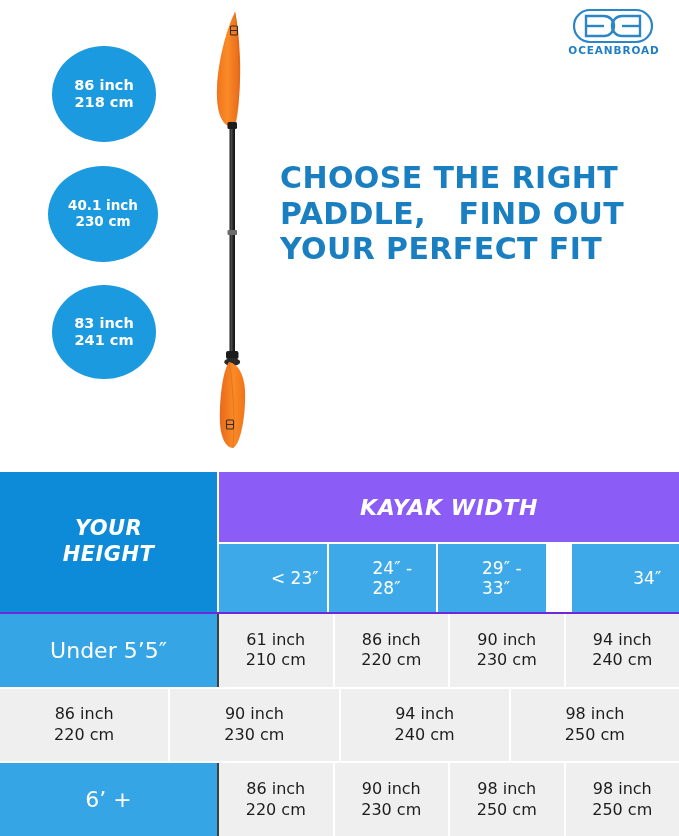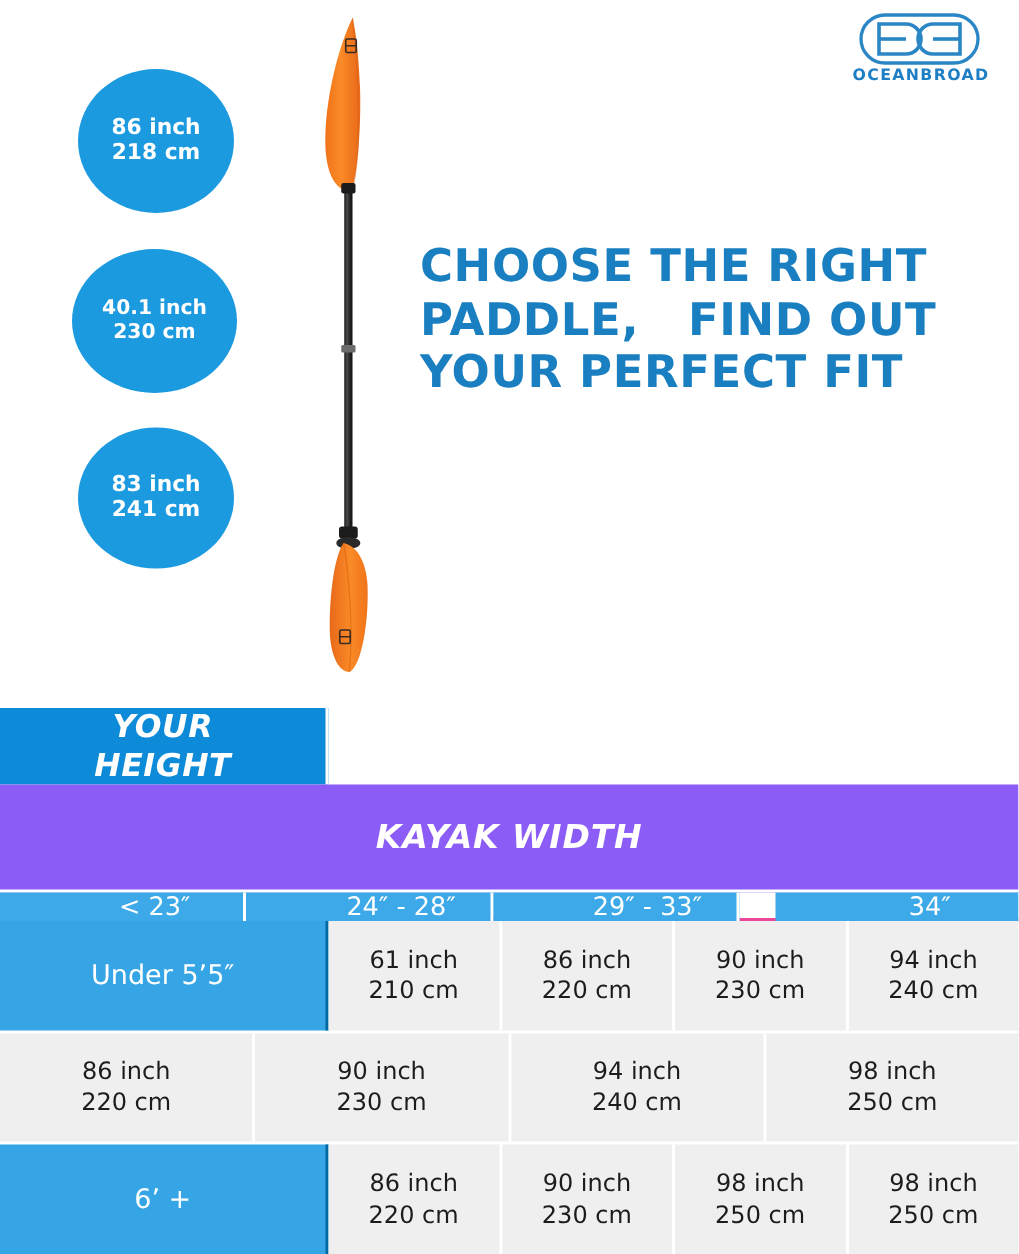--- a/index.html
+++ b/index.html
@@ -96,22 +96,21 @@
     left: 0;
     top: 472px;
     width: 679px;
     height: 364px;
     display: flex;
     flex-direction: column;
   }
   .thead {
     display: flex;
     height: 140px;
-    border-bottom: 2px solid #ec4899;
-    flex-direction: column;
+    border-bottom: 2px solid #6d28d9;
   }
   .th-height {
     width: 217px;
     background: #0d8bd9;
     color: #ffffff;
     display: flex;
     align-items: center;
     justify-content: center;
     text-align: center;
     font-family: "DejaVu Sans", sans-serif;
@@ -167,22 +166,22 @@
   }
   .trow:last-child { border-bottom: none; }
   .td-label {
     width: 217px;
     background: #35a5e5;
     color: #ffffff;
     display: flex;
     align-items: center;
     justify-content: center;
     font-family: "DejaVu Sans", sans-serif;
-    font-size: 18px;
-    border-right: 2px solid #0369a1;
+    font-size: 22px;
+    border-right: 2px solid #404040;
   }
   .td-cells {
     flex: 1;
     display: flex;
   }
   .td {
     flex: 1;
     background: #efefef;
     color: #1c1c1c;
     display: flex;

